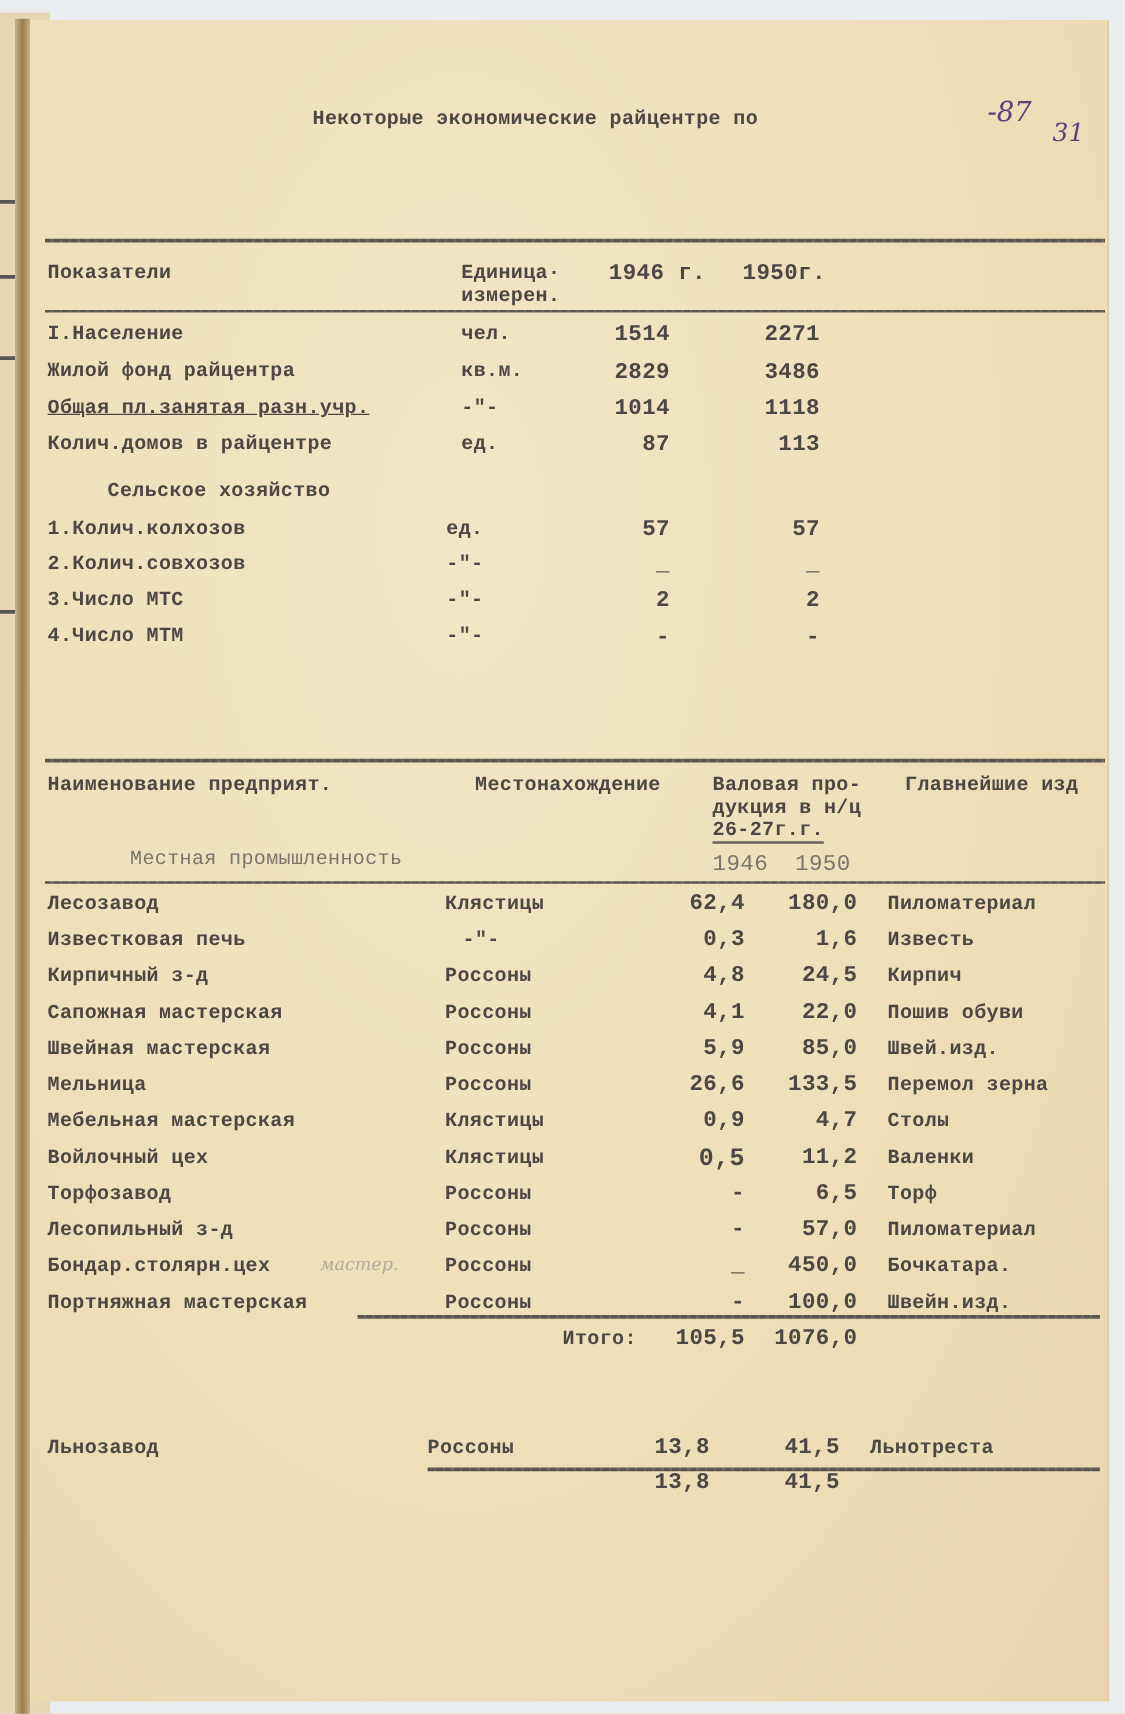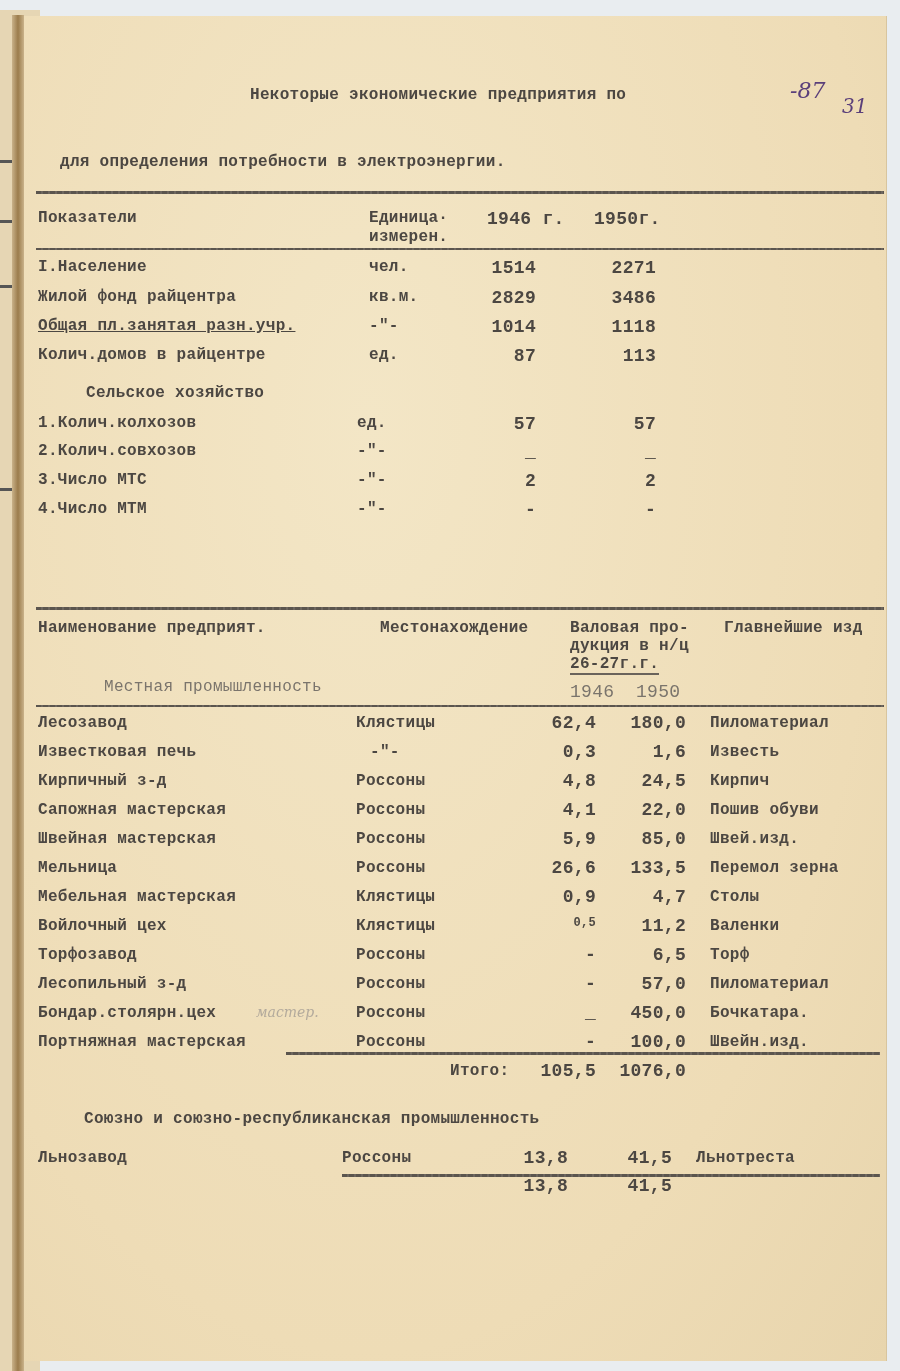--- a/index.html
+++ b/index.html
@@ -38,24 +38,23 @@
 <div class="under-sheet">
   <div class="tick" style="top:150px"></div>
   <div class="tick" style="top:210px"></div>
   <div class="tick" style="top:275px"></div>
   <div class="tick" style="top:478px"></div>
 </div>
 <div class="spine"></div>
 
 <div class="page">
 
-  <div class="t" style="left:226px; top:70px;">Некоторые экономические предприятия по</div>
+  <div class="t" style="left:226px; top:70px;">Некоторые экономические райцентре по</div>
   <div class="hand" style="left:766px; top:62px;">-87</div>
   <div class="hand" style="left:818px; top:78px; font-size:20px;">31</div>
-  <div class="t" style="left:36px; top:137px;">для определения потребности в электроэнергии.</div>
 
   <div class="rule" style="left:12px; top:175px; width:848px;"></div>
 
   <div class="t" style="left:14px; top:193px;">Показатели</div>
   <div class="t" style="left:345px; top:193px;">Единица·</div>
   <div class="t" style="left:345px; top:212px;">измерен.</div>
   <div class="t" style="left:463px; top:193px; font-size:18px;text-align:right;">1946 г.</div>
   <div class="t" style="left:570px; top:193px; font-size:18px;">1950г.</div>
   <div class="rule thin" style="left:12px; top:232px; width:848px;"></div>
 
@@ -161,21 +160,21 @@
   <div>
     <div class="t" style="left:14px; top:872px;">Мебельная мастерская</div>
     <div class="t" style="left:332px; top:872px;">Клястицы</div>
     <div class="t num" style="left:500px; width:72px; top:871px; font-size:18px;">0,9</div>
     <div class="t num" style="left:590px; width:72px; top:871px; font-size:18px;">4,7</div>
     <div class="t" style="left:686px; top:872px;">Столы</div>
   </div>
   <div>
     <div class="t" style="left:14px; top:901px;">Войлочный цех</div>
     <div class="t" style="left:332px; top:901px;">Клястицы</div>
-    <div class="t num" style="left:500px; width:72px; top:900px; font-size:12px;">0,5</div>
+    <div class="t num" style="left:500px; width:72px; top:900px; font-size:20px;">0,5</div>
     <div class="t num" style="left:590px; width:72px; top:900px; font-size:18px;">11,2</div>
     <div class="t" style="left:686px; top:901px;">Валенки</div>
   </div>
   <div>
     <div class="t" style="left:14px; top:930px;">Торфозавод</div>
     <div class="t" style="left:332px; top:930px;">Россоны</div>
     <div class="t num" style="left:500px; width:72px; top:929px; font-size:18px;">-</div>
     <div class="t num" style="left:590px; width:72px; top:929px; font-size:18px;">6,5</div>
     <div class="t" style="left:686px; top:930px;">Торф</div>
   </div>
@@ -201,21 +200,20 @@
     <div class="t num" style="left:590px; width:72px; top:1016px; font-size:18px;">100,0</div>
     <div class="t" style="left:686px; top:1017px;">Швейн.изд.</div>
   </div>
 
   <div class="rule" style="left:262px; top:1036px; width:594px;"></div>
 
   <div class="t" style="left:426px; top:1046px;">Итого:</div>
   <div class="t num" style="left:500px; width:72px; top:1045px; font-size:18px;">105,5</div>
   <div class="t num" style="left:590px; width:72px; top:1045px; font-size:18px;">1076,0</div>
 
-  <div class="t" style="left:60px; top:1094px;">Союзно и союзно-республиканская промышленность</div>
 
   <div>
     <div class="t" style="left:14px; top:1133px;">Льнозавод</div>
     <div class="t" style="left:318px; top:1133px;">Россоны</div>
     <div class="t num" style="left:472px; width:72px; top:1132px; font-size:18px;">13,8</div>
     <div class="t num" style="left:576px; width:72px; top:1132px; font-size:18px;">41,5</div>
     <div class="t" style="left:672px; top:1133px;">Льнотреста</div>
   </div>
 
   <div class="rule" style="left:318px; top:1158px; width:538px;"></div>

